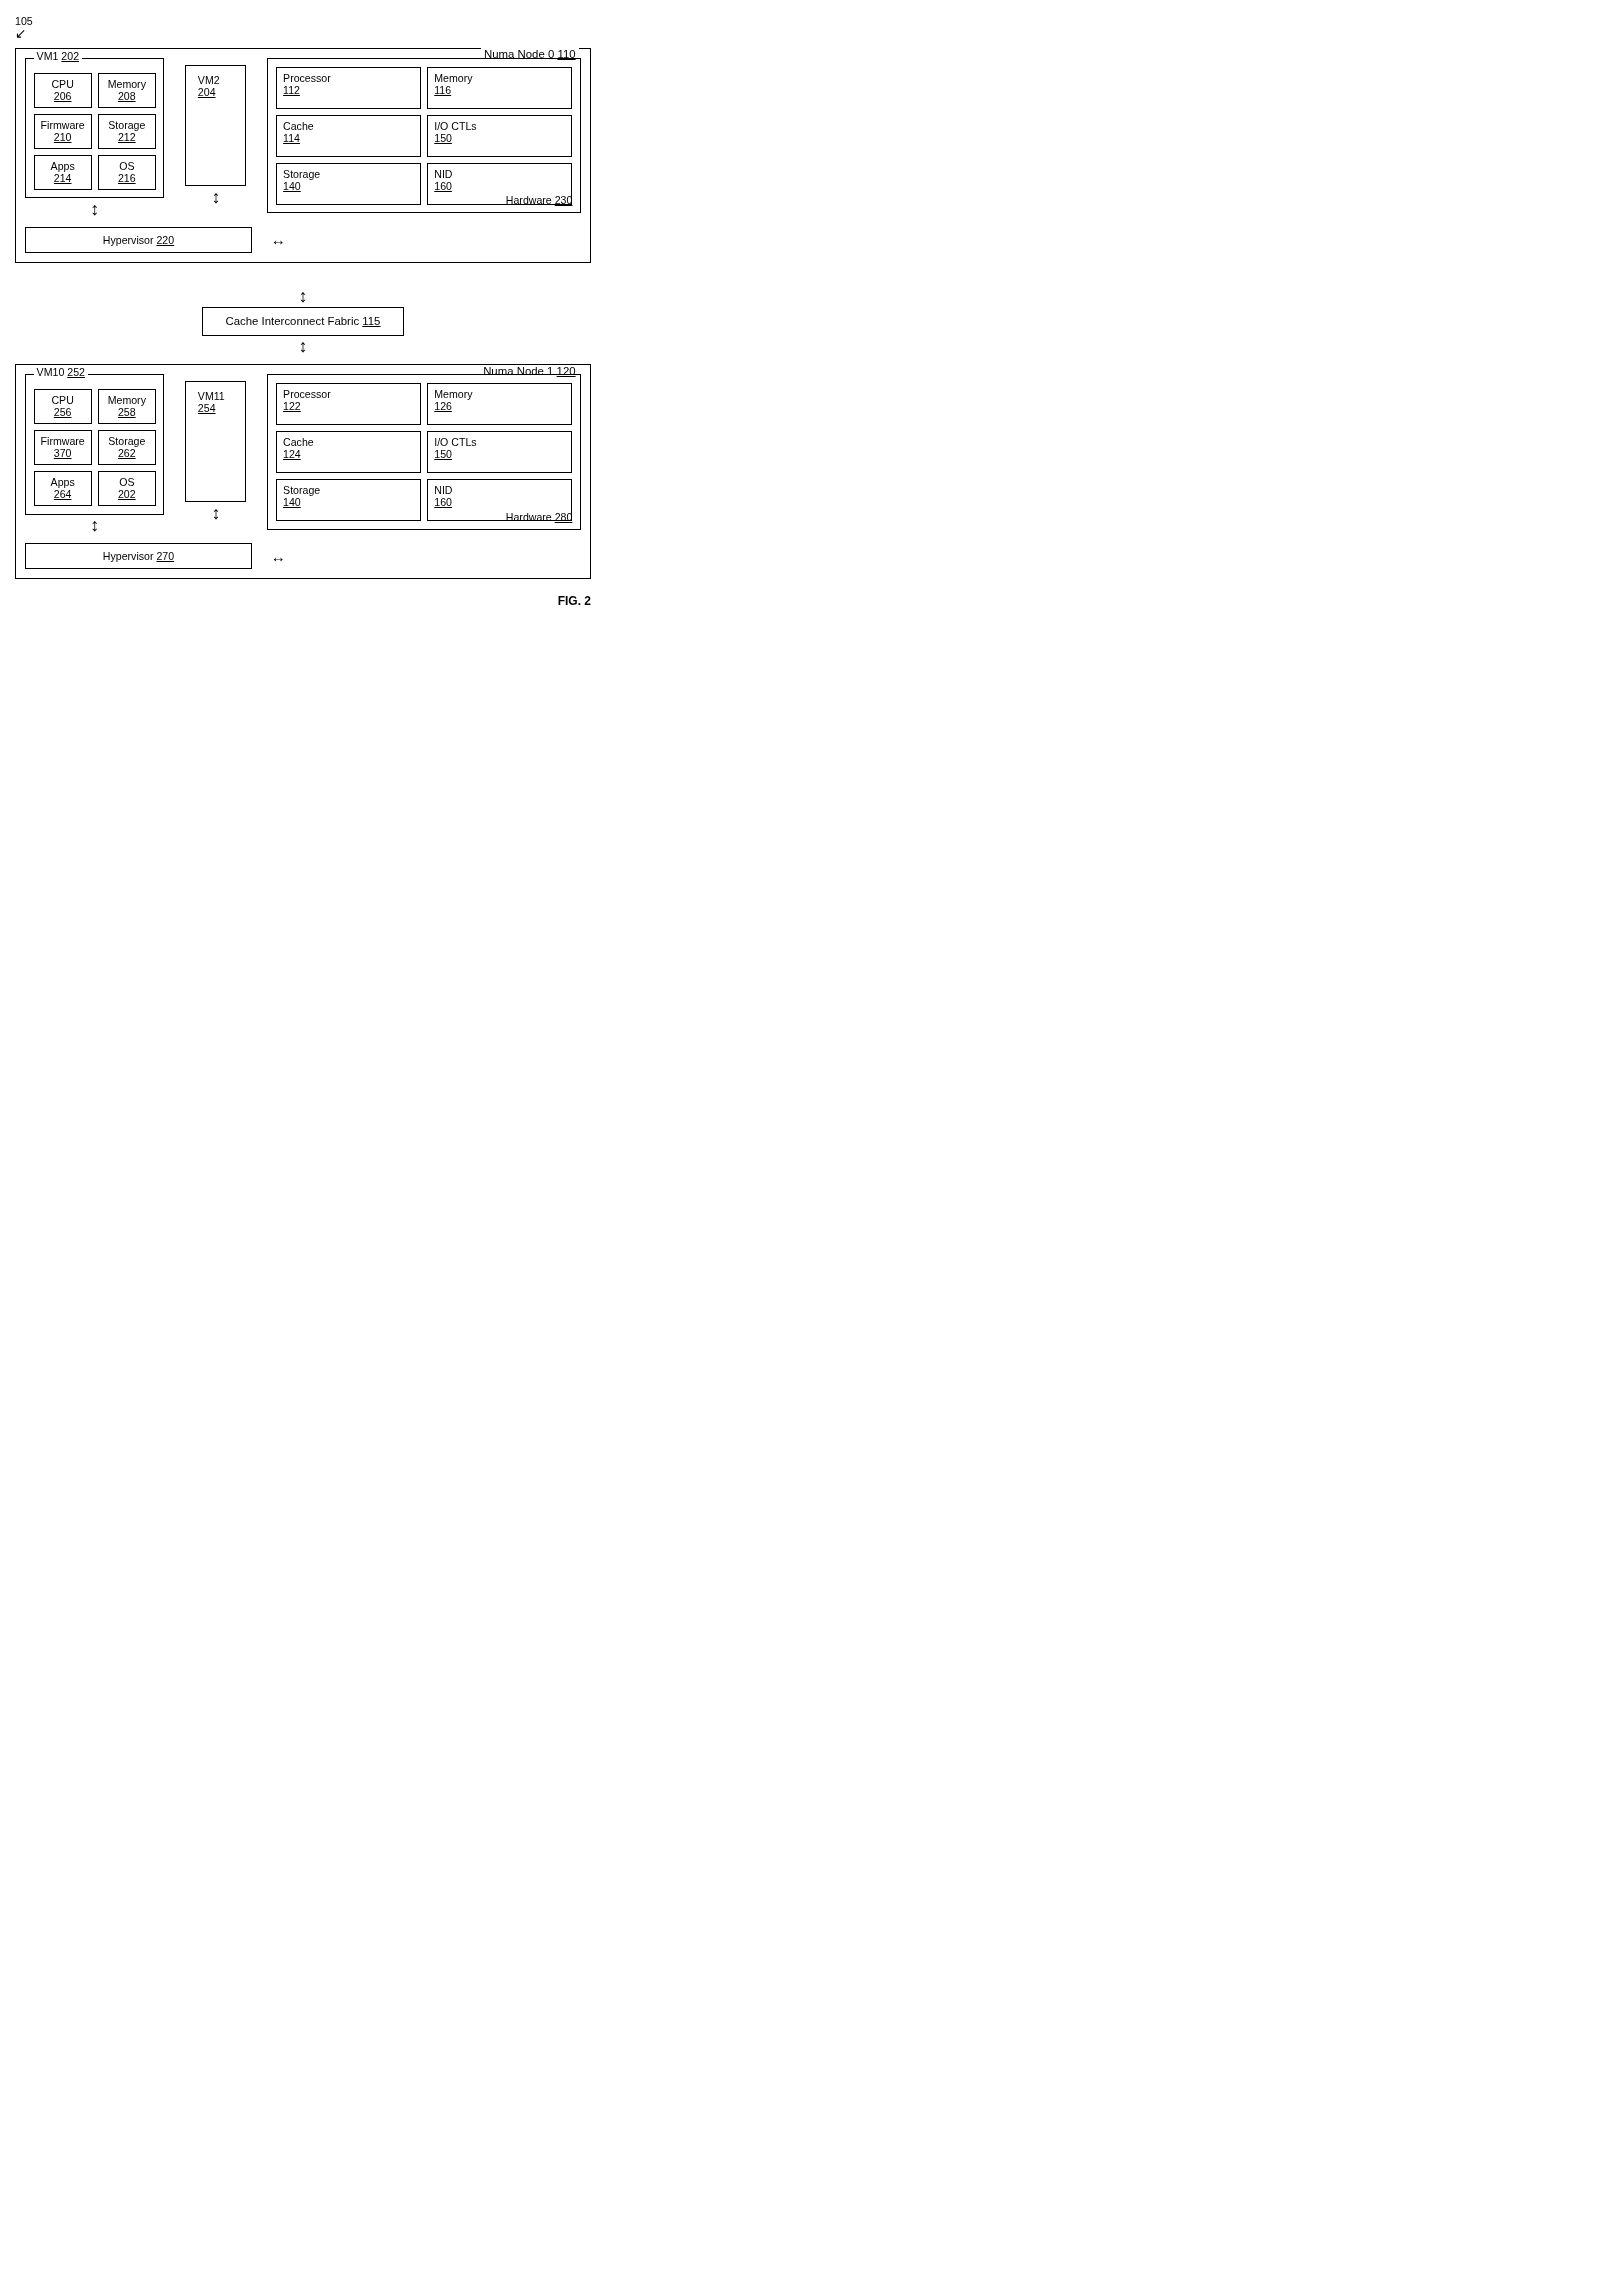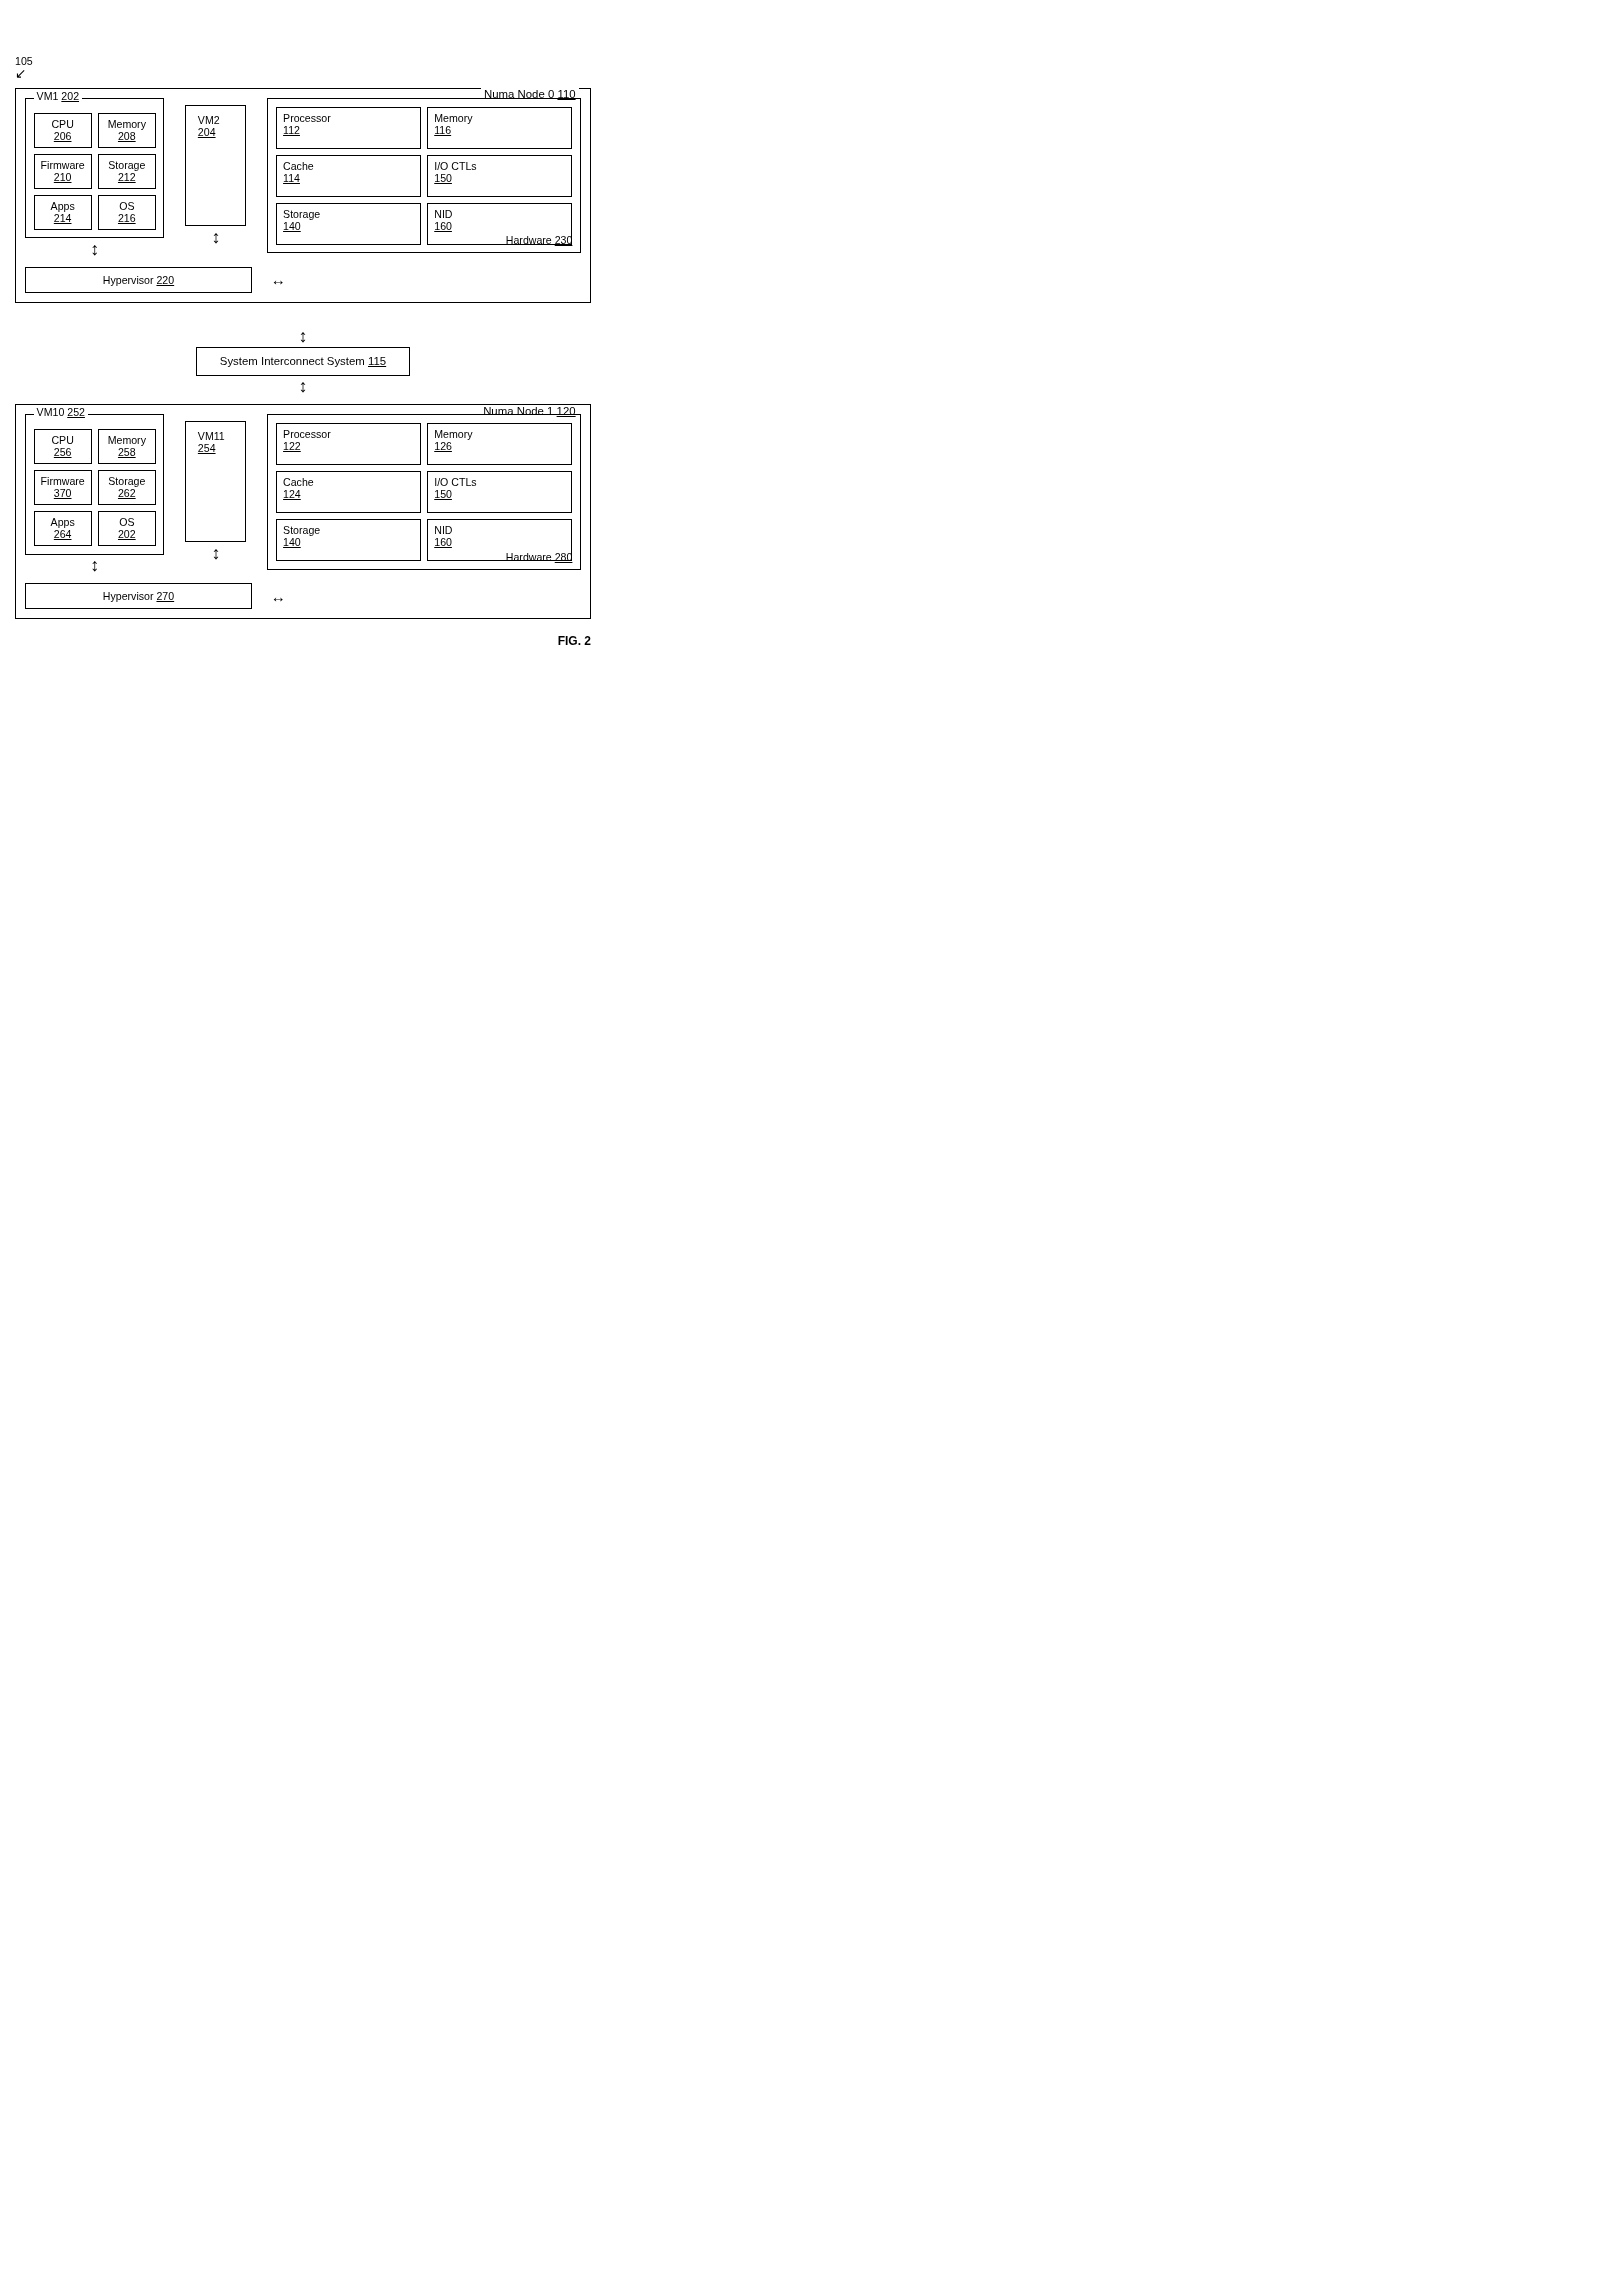--- a/index.html
+++ b/index.html
@@ -10,21 +10,20 @@
       width: 606px;
       min-height: 834px;
       padding: 15px;
       color: #000;
     }
     .page-label {
       font-size: 10.6px;
       margin-bottom: 7.6px;
       display: flex;
       align-items: flex-start;
-      margin-top: 40px;
     }
     .arrow-label {
       display: flex;
       flex-direction: column;
       align-items: flex-start;
     }
     .arrow-down-left {
       font-size: 13.6px;
       line-height: 1;
     }
@@ -305,21 +304,21 @@
       <span class="ref">220</span>
     </div>
     <div class="arrow-h">↔</div>
     <div class="spacer"></div>
   </div>
 </div>
 
 <div class="interconnect-section">
   <div class="arrow-v">↕</div>
   <div class="interconnect-box">
-    <span>System Interconnect System</span>
+    <span>Cache Interconnect Fabric</span>
     <span class="ref">115</span>
   </div>
   <div class="arrow-v">↕</div>
 </div>
 
 <div class="numa-node">
   <div class="numa-node-title">
     <span>Numa Node 1</span>
     <span class="ref">120</span>
   </div>

